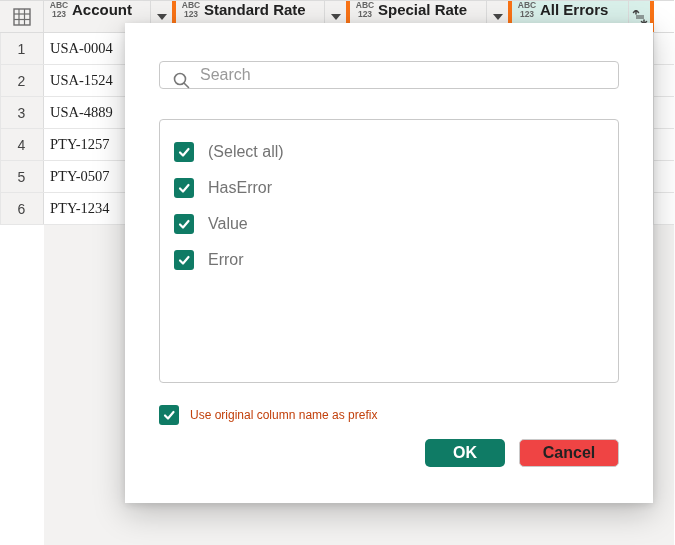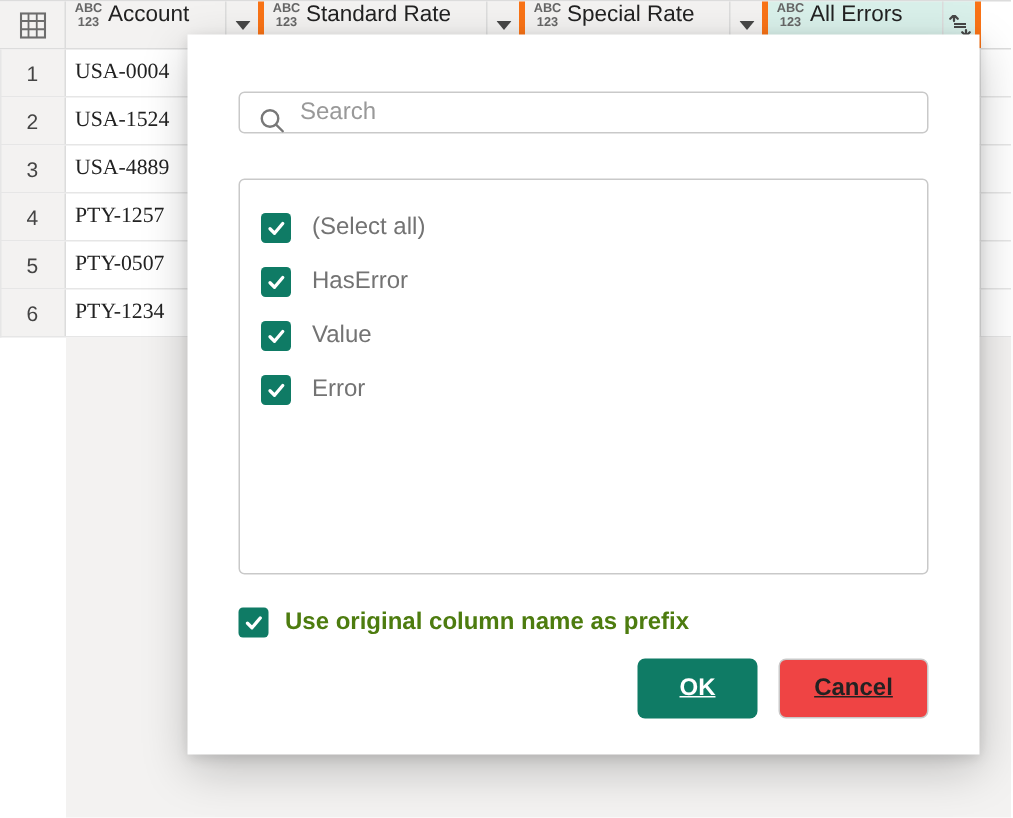--- a/index.html
+++ b/index.html
@@ -8,21 +8,21 @@
   .grid { display: flex; flex-direction: column; width: 674px; }
   .grid-header { display: flex; height: 33px; border-top: 1px solid #dcdcdc; border-bottom: 1px solid #dcdcdc; }
   .grid-row { display: flex; height: 32px; border-bottom: 1px solid #e6e6e6; }
 
   .corner { width: 44px; background: #f3f2f1; border-right: 1px solid #dcdcdc; display: flex; align-items: center; justify-content: center; }
   .rownum { width: 44px; background: #f3f2f1; border-right: 1px solid #dcdcdc; display: flex; align-items: center; justify-content: center; font-size: 14px; color: #444; }
 
   .col-header { border-right: 4px solid #f97316; background: #f3f2f1; display: flex; align-items: flex-start; position: relative; }
   .col-header.active { background: #d9f0ea; }
   .col-header .type-icon { width: 22px; display: flex; flex-direction: column; align-items: center; justify-content: center; margin-left: 4px; line-height: 1; color: #666; font-size: 8.5px; font-weight: 600; }
-  .col-header .label { flex: 1; padding: 0 4px 0 2px; font-size: 15px; color: #222; white-space: nowrap; }
+  .col-header .label { flex: 1; padding: 0 4px 0 2px; font-size: 15px; color: #222; white-space: nowrap; font-weight: bold; }
   .col-header .drop { width: 22px; height: 100%; display: flex; align-items: center; justify-content: center; border-left: 1px solid #dcdcdc; }
 
   .w1 { width: 132px; }
   .w2 { width: 174px; }
   .w3 { width: 162px; }
   .w4 { width: 142px; }
 
   .cell { border-right: 1px solid #e6e6e6; display: flex; align-items: center; padding: 0 6px; font-size: 14.5px; color: #222; white-space: nowrap; overflow: hidden; font-family: Liberation Serif, serif; }
 
   .blank { position: absolute; left: 44px; top: 225px; right: 1px; bottom: 0; background: #f3f2f1; }
@@ -33,25 +33,25 @@
   .search-wrap svg { position: absolute; left: 13px; top: 10px; }
   .search-input { width: 100%; height: 28px; border: 1px solid #c9c9c9; border-radius: 4px; padding: 0 12px 0 40px; font-size: 16px; color: #333; outline: none; }
   .search-input::placeholder { color: #999; }
 
   .list { margin-top: 20px; border: 1px solid #c9c9c9; border-radius: 4px; height: 264px; padding: 14px 14px; }
   .list-item { display: flex; align-items: center; height: 36px; }
   .cb { width: 20px; height: 20px; border-radius: 3px; background: #0f7b65; display: flex; align-items: center; justify-content: center; margin-right: 14px; flex-shrink: 0; }
   .list-item .txt { font-size: 16px; color: #737373; }
 
   .prefix-row { display: flex; align-items: center; margin-top: 14px; height: 36px; }
-  .prefix-row .txt { font-size: 16px; color: #4d7c0f; font-weight: bold; }
+  .prefix-row .txt { font-size: 12px; color: #c2410c; }
   .prefix-row .cb { margin-right: 11px; }
 
   .buttons { display: flex; justify-content: flex-end; gap: 14px; margin-top: 6px; }
-  .btn { height: 40px; min-width: 100px; border-radius: 5px; font-size: 16px; font-weight: 600; display: inline-flex; align-items: center; justify-content: center; cursor: pointer; text-decoration: underline; }
+  .btn { height: 28px; min-width: 100px; border-radius: 5px; font-size: 16px; font-weight: 600; display: inline-flex; align-items: center; justify-content: center; cursor: pointer; }
   .btn-primary { background: #0f7b65; color: #fff; border: none; padding: 0 28px; min-width: 70px; }
   .btn-secondary { background: #ef4444; color: #222; border: 1px solid #c9c9c9; padding: 0 20px; }
 
   .vsep { position: absolute; left: 0; top: 33px; width: 1px; height: 192px; background: #e6e6e6; }
 </style>
 </head>
 <body>
 
 <div class="grid">
   <div class="grid-header">

